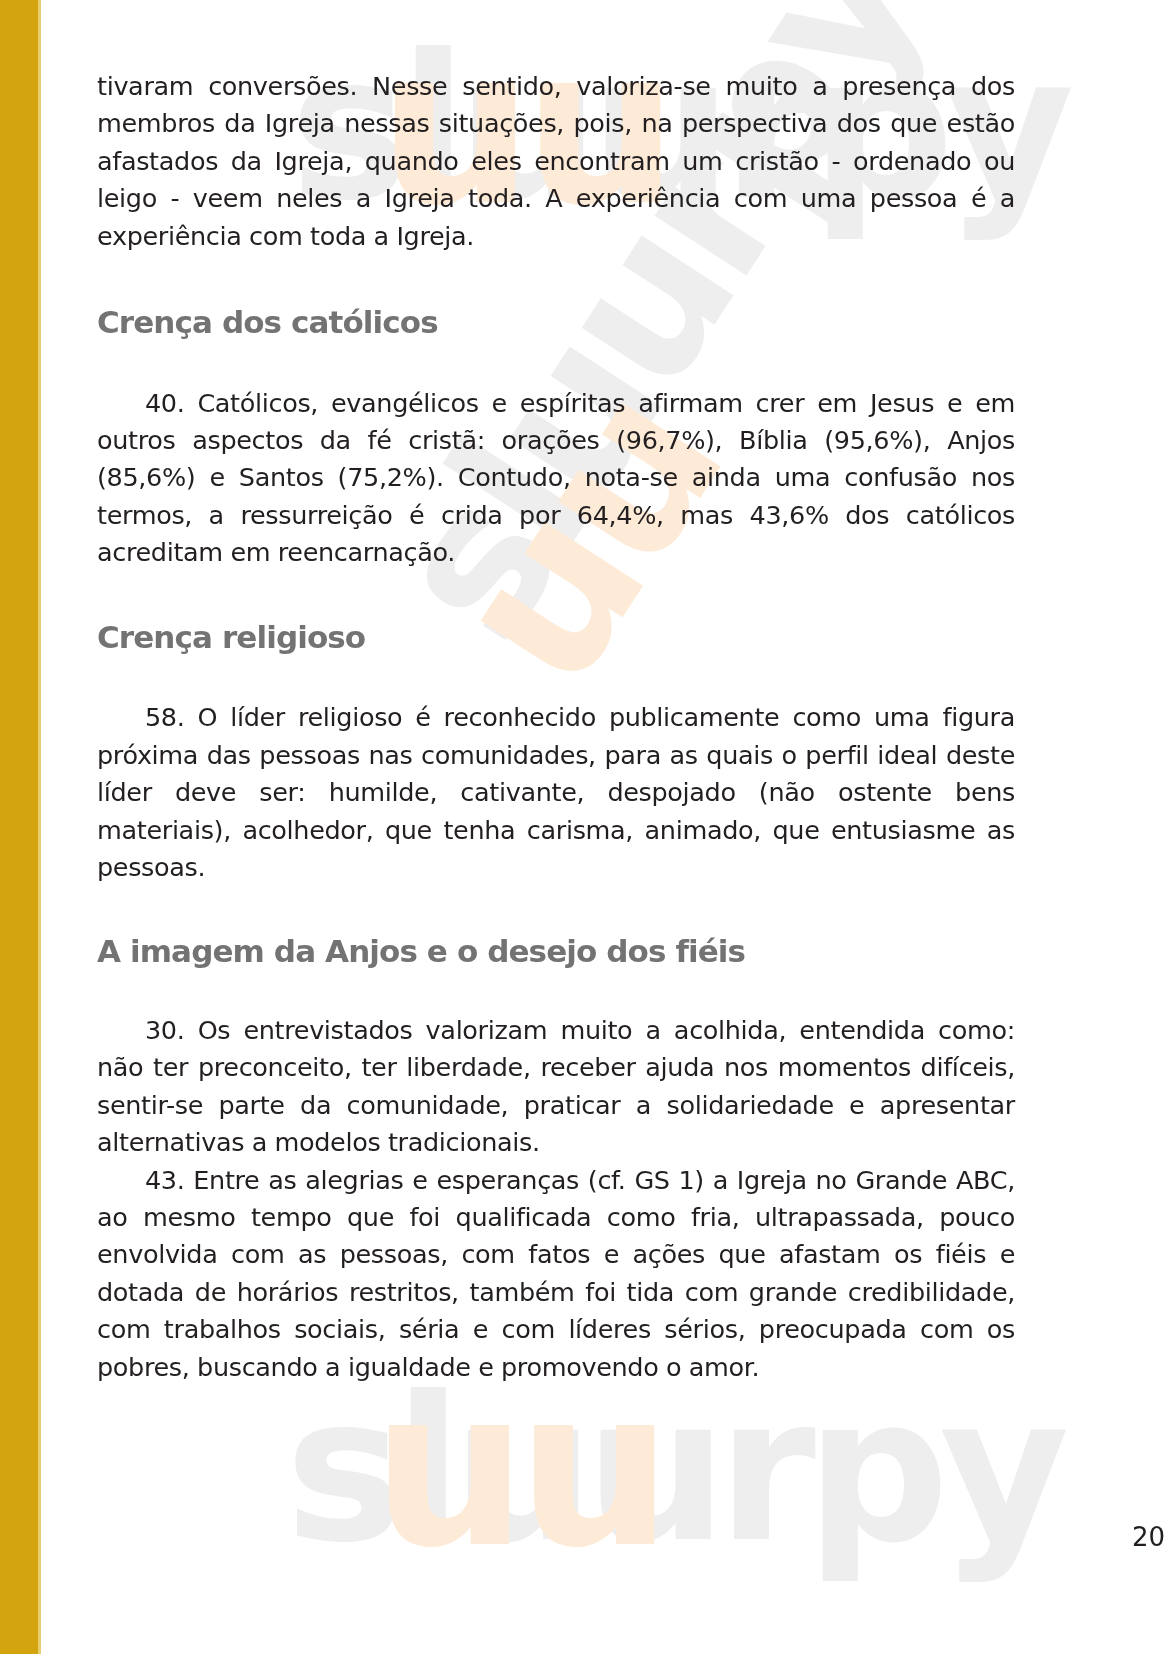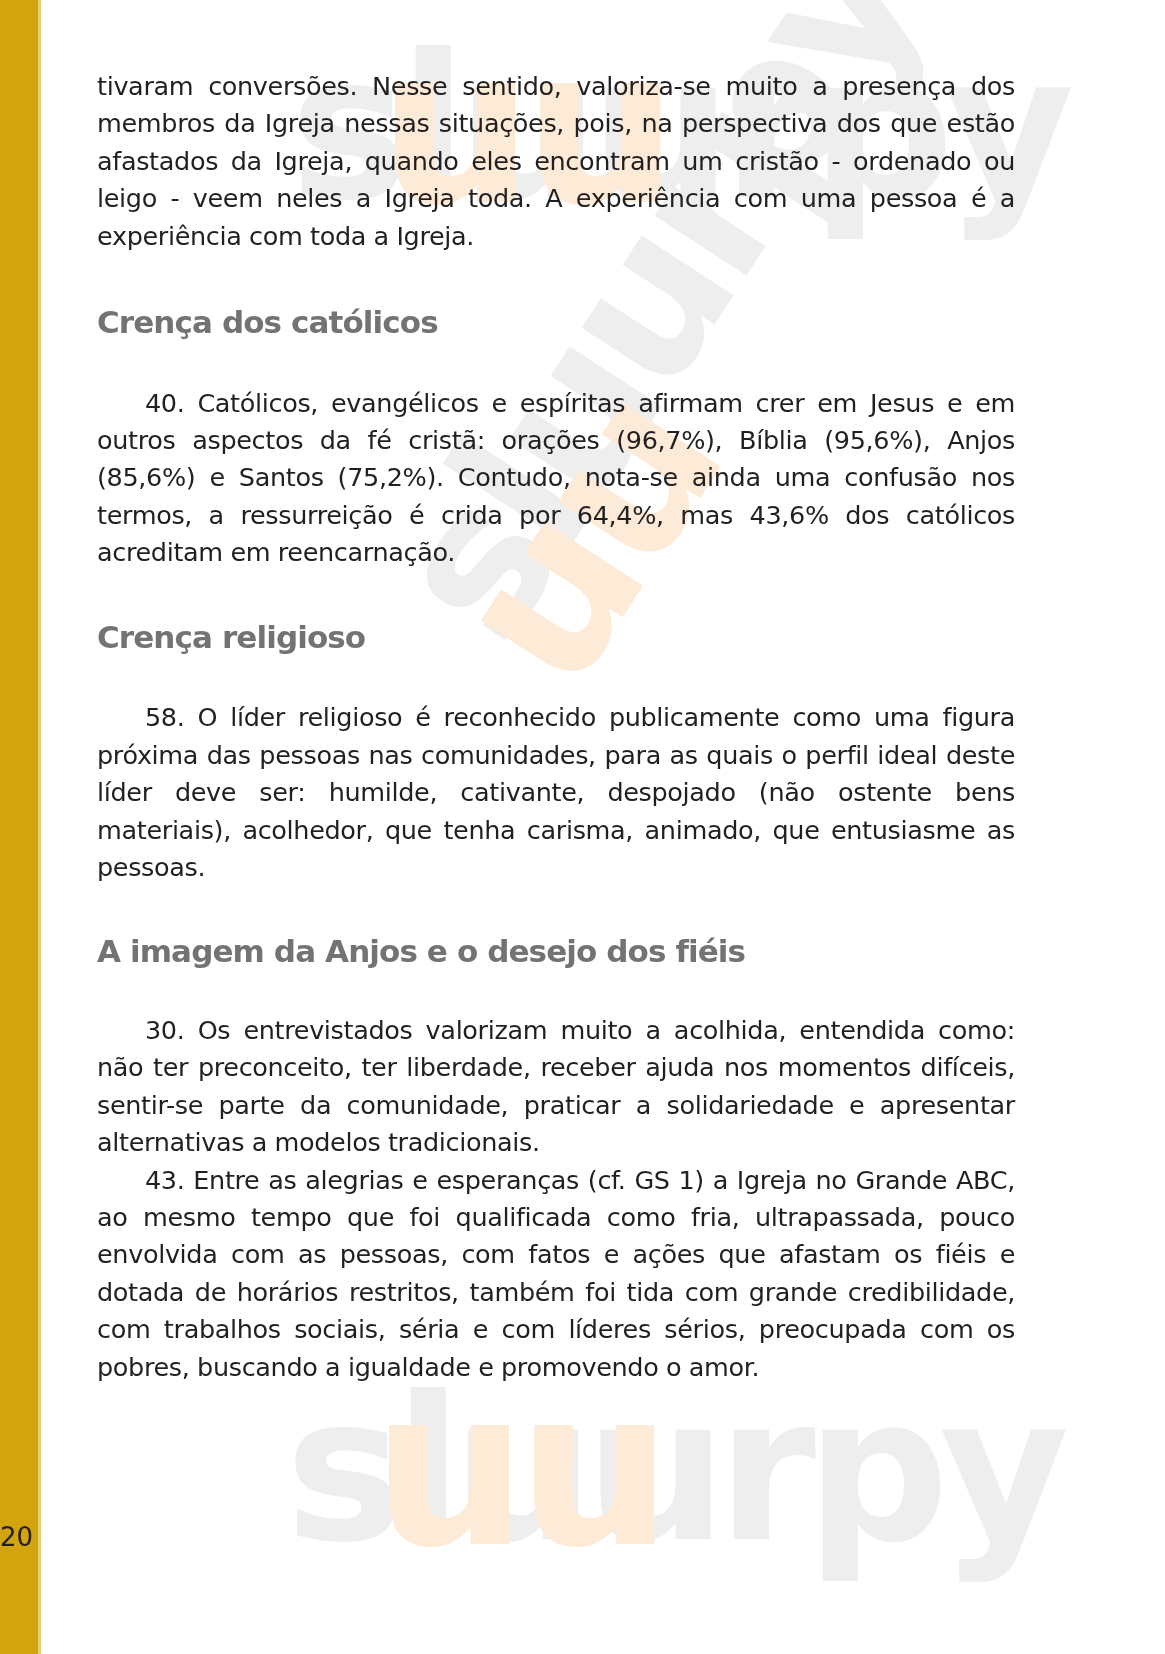--- a/index.html
+++ b/index.html
@@ -93,21 +93,21 @@
   .sp-after-p40   { height: 48px; }
   .sp-after-h2    { height: 44px; }
   .sp-after-p41   { height: 48px; }
   .sp-after-h3    { height: 42px; }
 
   .page-number {
     position: absolute;
     left: 0;
     right: 0;
     top: 1522px;
-    text-align: left;
+    text-align: right;
     font-family: "DejaVu Sans", "Liberation Sans", sans-serif;
     font-size: 26px;
     color: #231f20;
     z-index: 3;
   }
 </style>
 </head>
 <body>
 
 <div class="page">

